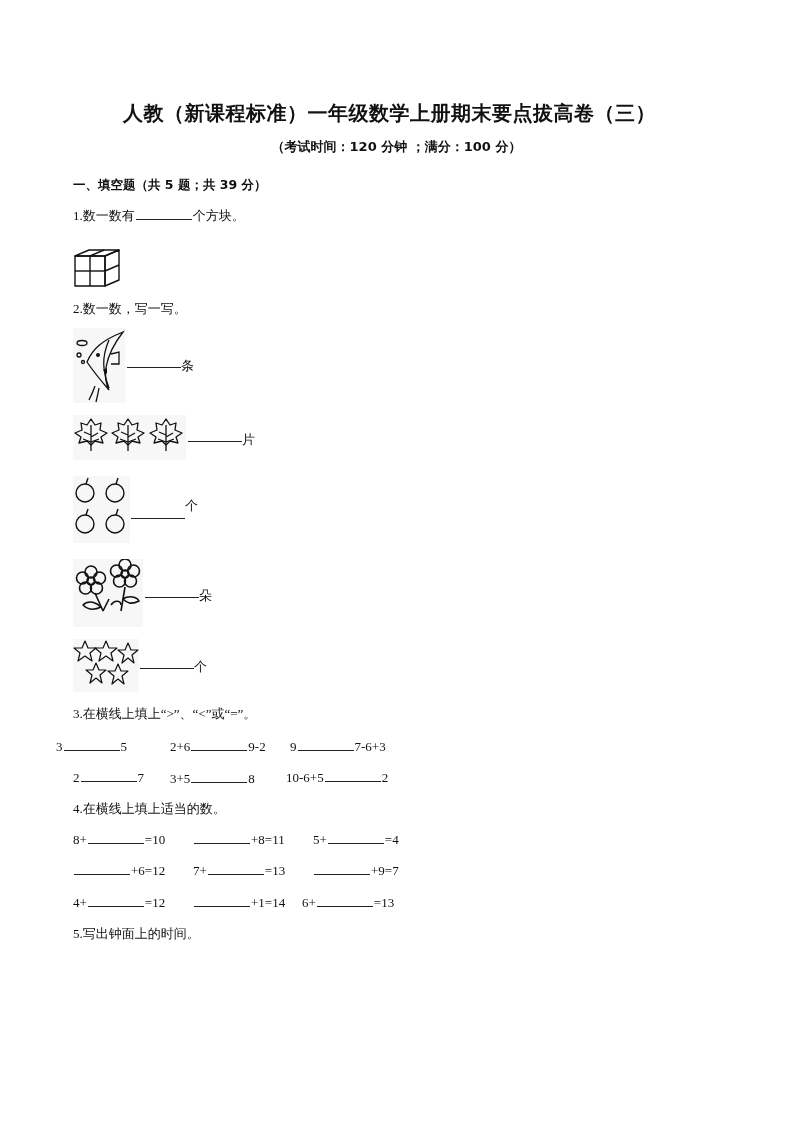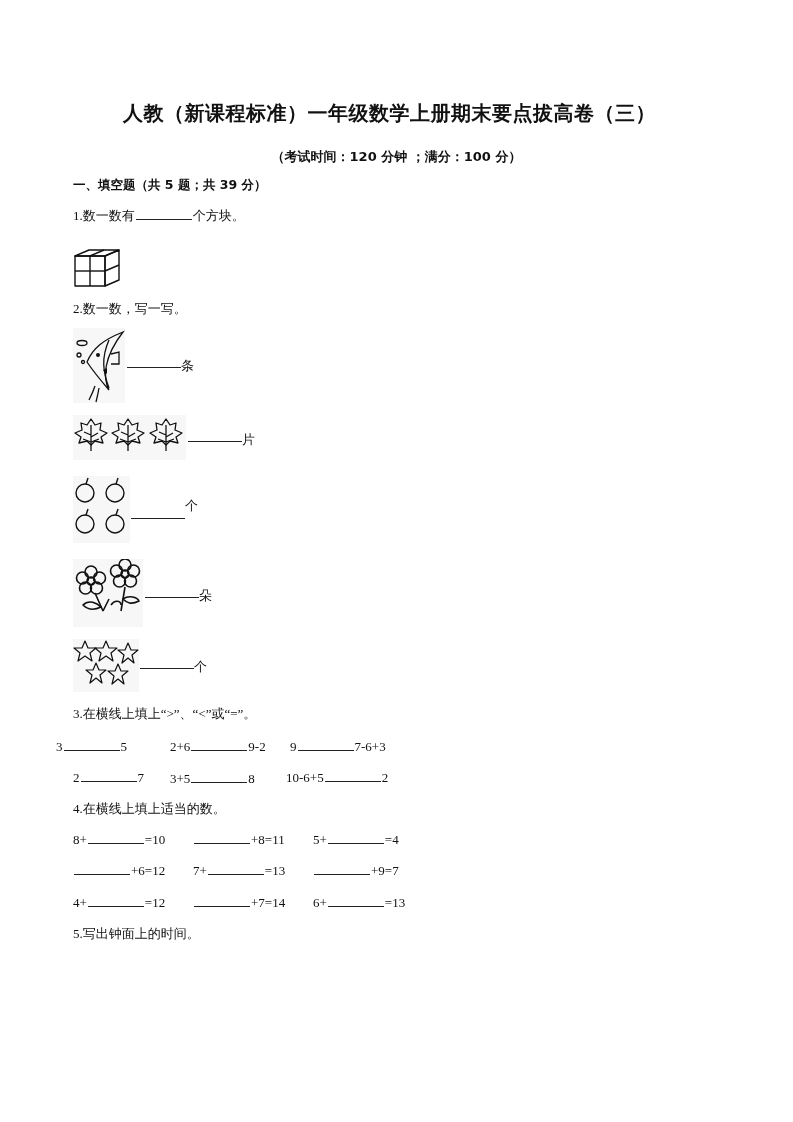--- a/index.html
+++ b/index.html
@@ -8,21 +8,21 @@
       font-family: "DejaVu Serif", "Liberation Serif", serif;
       color: #111;
     }
     .abs { position: absolute; }
     .title {
       left: 0; width: 779px; top: 100px; text-align: center;
       font-size: 20px; font-weight: bold; letter-spacing: 0.5px;
       font-family: "DejaVu Sans", "Liberation Sans", sans-serif;
     }
     .subtitle {
-      left: 0; width: 793px; top: 148px; text-align: center;
+      left: 0; width: 793px; top: 138px; text-align: center;
       font-size: 13px; font-weight: bold;
       font-family: "DejaVu Sans", "Liberation Sans", sans-serif;
     }
     .section {
       left: 73px; top: 177px; font-size: 12.5px; font-weight: bold;
       font-family: "DejaVu Sans", "Liberation Sans", sans-serif;
     }
     .q { left: 73px; font-size: 13px; font-family: "Liberation Serif", "DejaVu Serif", serif; }
     .blank {
       display: inline-block; width: 56px; border-bottom: 1px solid #222;
@@ -205,19 +205,19 @@
   <span>7+</span><span class="blank"></span><span>=13</span>
 </div>
 <div class="abs line" style="left:313px; top:862px;">
   <span class="blank"></span><span>+9=7</span>
 </div>
 
 <div class="abs line" style="left:73px; top:894px;">
   <span>4+</span><span class="blank"></span><span>=12</span>
 </div>
 <div class="abs line" style="left:193px; top:894px;">
-  <span class="blank"></span><span>+7=14</span>
-</div>
-<div class="abs line" style="left:313px; top:894px;">
+  <span class="blank"></span><span>+1=14</span>
+</div>
+<div class="abs line" style="left:302px; top:894px;">
   <span>6+</span><span class="blank"></span><span>=13</span>
 </div>
 
 <div class="abs q" style="top:925px;">5.写出钟面上的时间。</div>
 
 </body></html>

